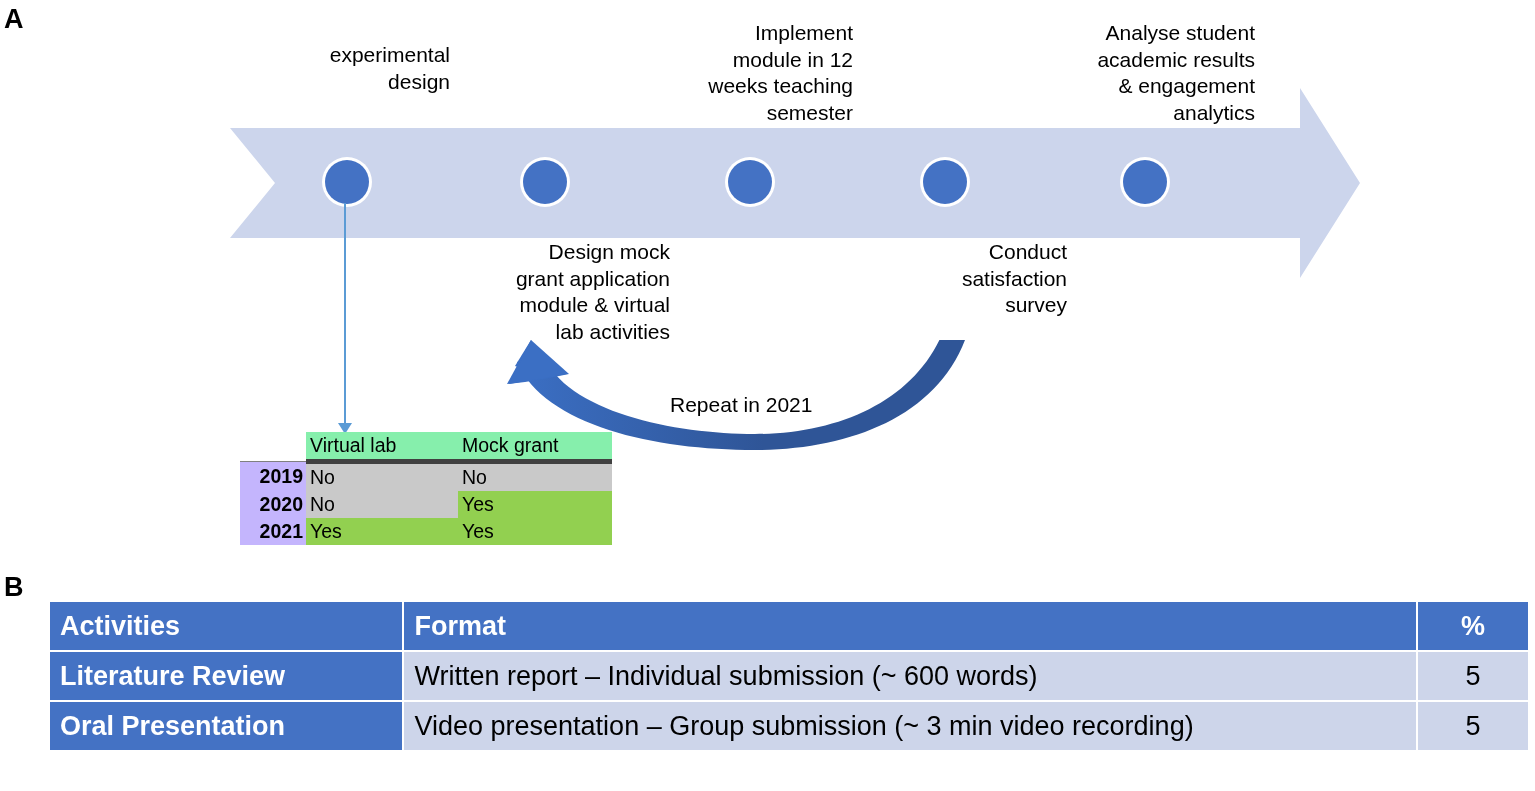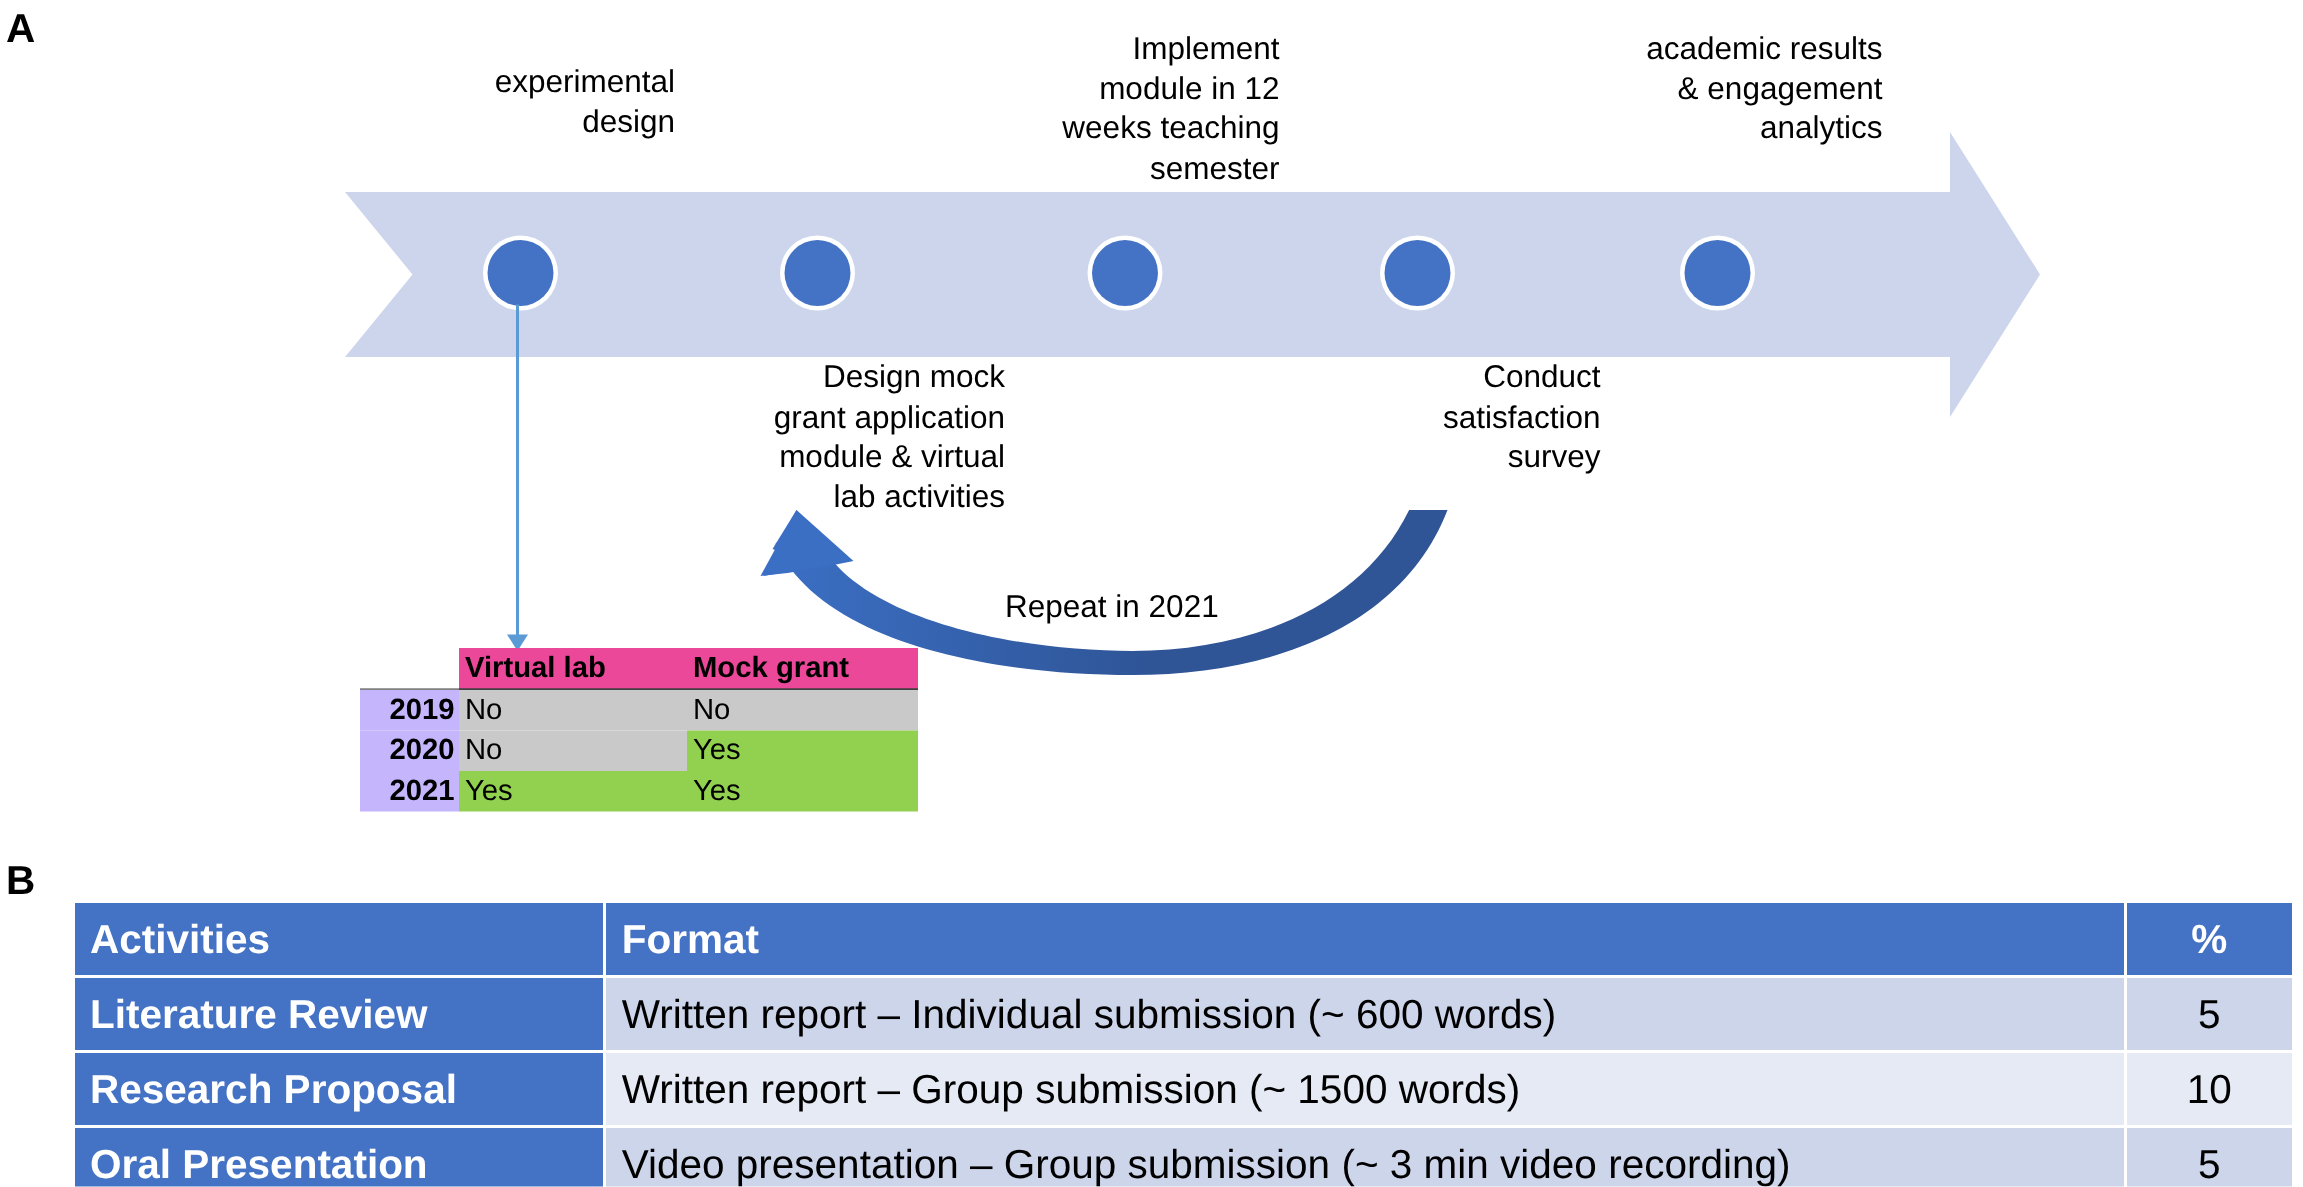--- a/index.html
+++ b/index.html
@@ -89,23 +89,23 @@
     font-size: 19.5px;
   }
   #mini-table td, #mini-table th {
     padding: 1px 4px 2px 4px;
     height: 24px;
     vertical-align: middle;
     font-weight: normal;
     text-align: left;
   }
   #mini-table th.col-head {
-    font-weight: bold;
-    border-bottom: 1px solid #404040;
-    background: #ec4899;
+    font-weight: normal;
+    border-bottom: 5px solid #404040;
+    background: #86efac;
   }
   #mini-table th.corner { border-bottom: 1px solid #808080; background:#ffffff; width: 58px; }
   #mini-table td.year { font-weight: bold; text-align: right; background: #c4b5fd; padding-right: 3px; }
   .cell-no { background: #C9C9C9; }
   .cell-yes { background: #92D050; }
   #mini-table .w-vl { width: 144px; }
   #mini-table .w-mg { width: 146px; }
 
   
   #activities-table {
@@ -164,20 +164,21 @@
 </div>
 
 <div class="tl-label" style="left:648px; top:20px; width:205px;">
   <div>Implement</div>
   <div>module in 12</div>
   <div>weeks teaching</div>
   <div>semester</div>
 </div>
 
 <div class="tl-label" style="left:1040px; top:20px; width:215px;">
+  <div>Analyse student</div>
   <div>academic results</div>
   <div>&amp; engagement</div>
   <div>analytics</div>
 </div>
 
 <div class="tl-label" style="left:455px; top:239px; width:215px;">
   <div>Design mock</div>
   <div>grant application</div>
   <div>module &amp; virtual</div>
   <div>lab activities</div>
@@ -248,24 +249,19 @@
       <th>Format</th>
       <th class="pct-head">%</th>
     </tr>
   </thead>
   <tbody>
     <tr class="row-shade-a">
       <td class="activity">Literature Review</td>
       <td class="format">Written report – Individual submission (~ 600 words)</td>
       <td class="pct">5</td>
     </tr>
-    <tr class="row-shade-b">
-      <td class="activity">Research Proposal</td>
-      <td class="format">Written report – Group submission (~ 1500 words)</td>
-      <td class="pct">10</td>
-    </tr>
     <tr class="row-shade-a">
       <td class="activity">Oral Presentation</td>
       <td class="format">Video presentation – Group submission (~ 3 min video recording)</td>
       <td class="pct">5</td>
     </tr>
   </tbody>
 </table>
 
 </body></html>

